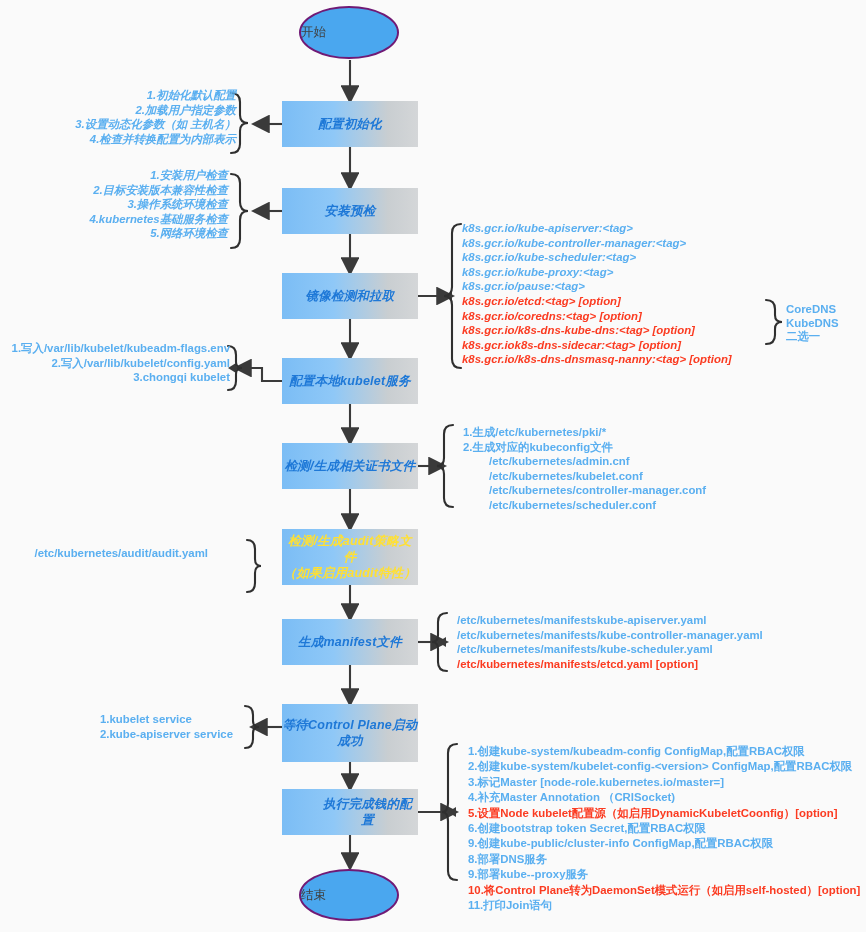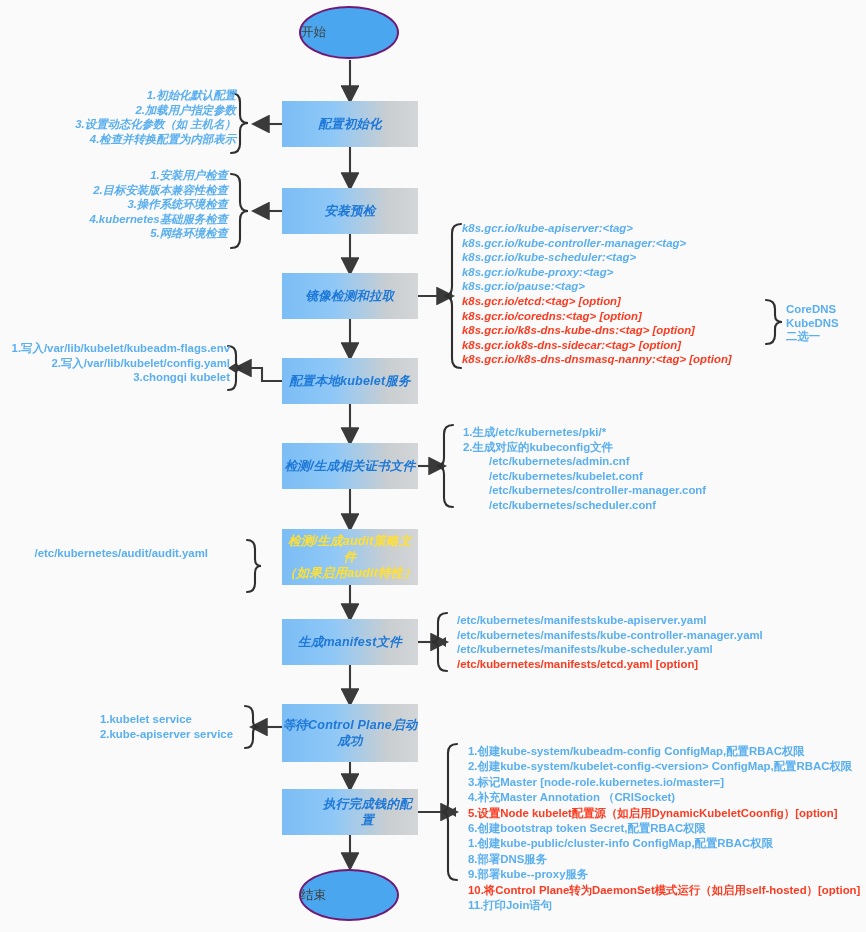--- a/index.html
+++ b/index.html
@@ -238,20 +238,20 @@
     <div>2.kube-apiserver service</div>
   </div>
 
   <div class="anno right" style="left:468px;top:744px;line-height:15.4px;">
     <div>1.创建kube-system/kubeadm-config ConfigMap,配置RBAC权限</div>
     <div>2.创建kube-system/kubelet-config-&lt;version&gt; ConfigMap,配置RBAC权限</div>
     <div>3.标记Master [node-role.kubernetes.io/master=]</div>
     <div>4.补充Master Annotation （CRISocket)</div>
     <div class="red">5.设置Node kubelet配置源（如启用DynamicKubeletCoonfig）[option]</div>
     <div>6.创建bootstrap token Secret,配置RBAC权限</div>
-    <div>1.创建kube-public/cluster-info ConfigMap,配置RBAC权限</div>
+    <div>9.创建kube-public/cluster-info ConfigMap,配置RBAC权限</div>
     <div>8.部署DNS服务</div>
     <div>9.部署kube--proxy服务</div>
     <div class="red">10.将Control Plane转为DaemonSet模式运行（如启用self-hosted）[option]</div>
     <div>11.打印Join语句</div>
   </div>
 
 </div>
 
 </body></html>

